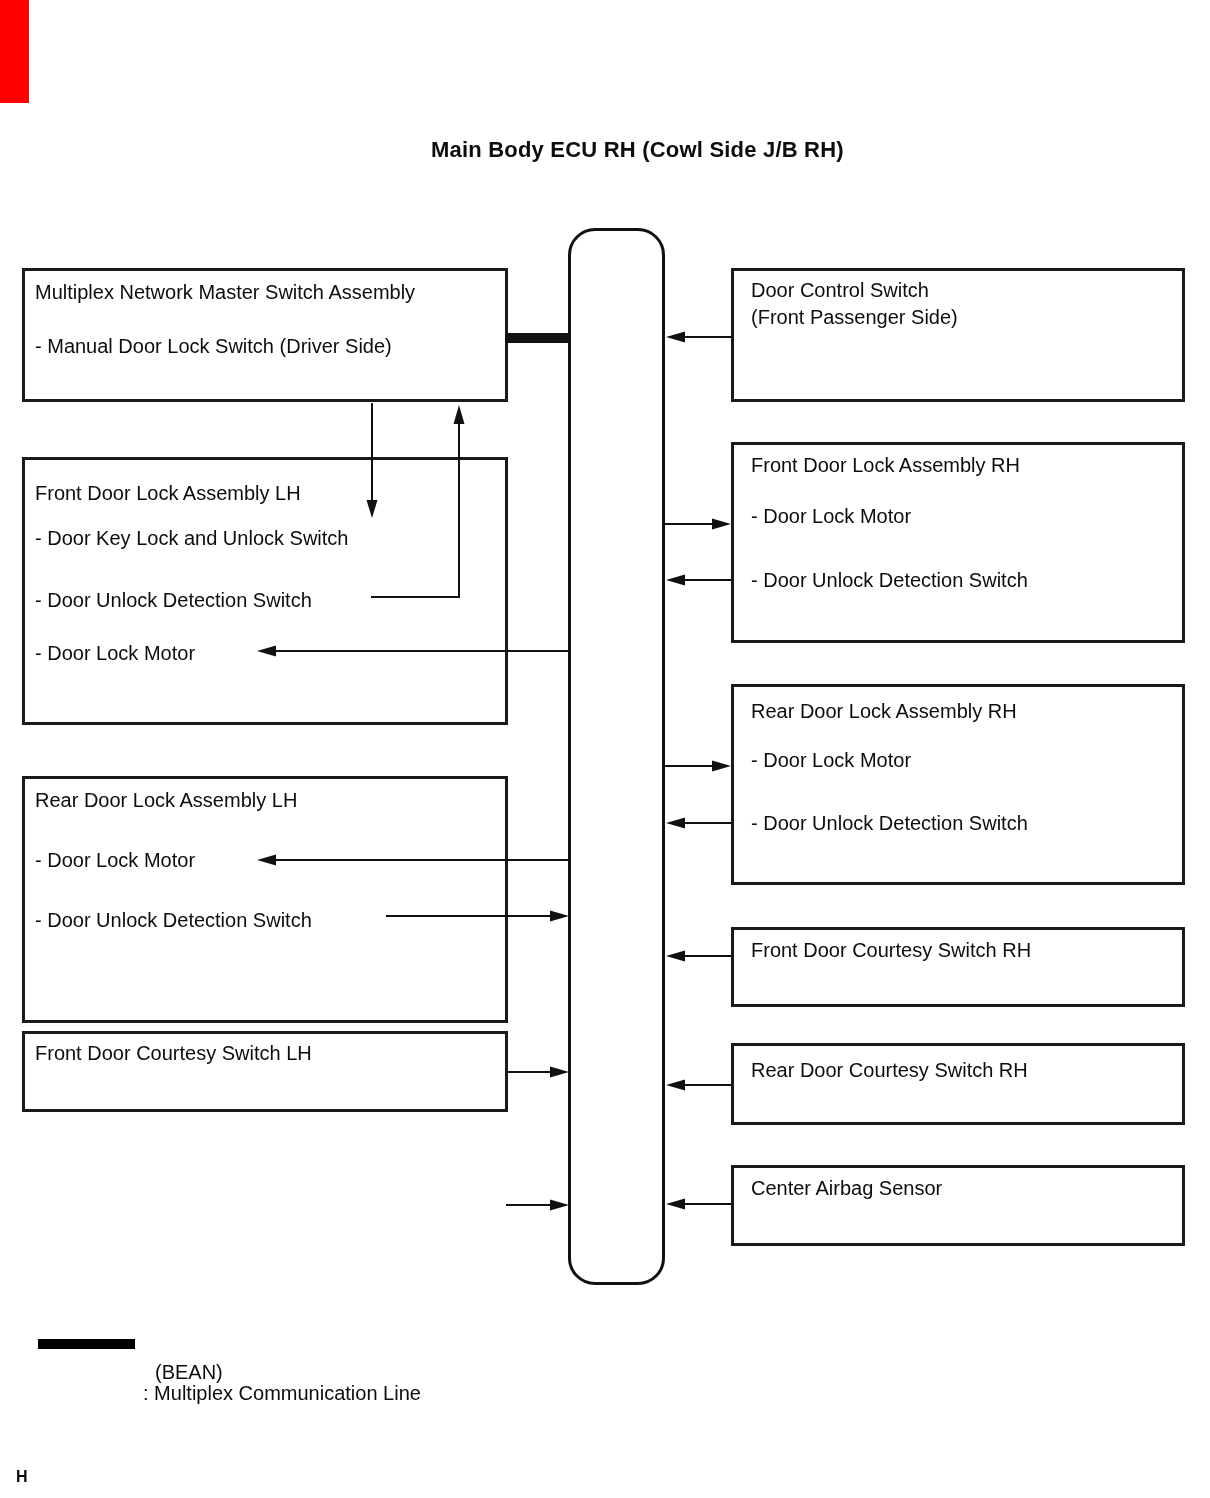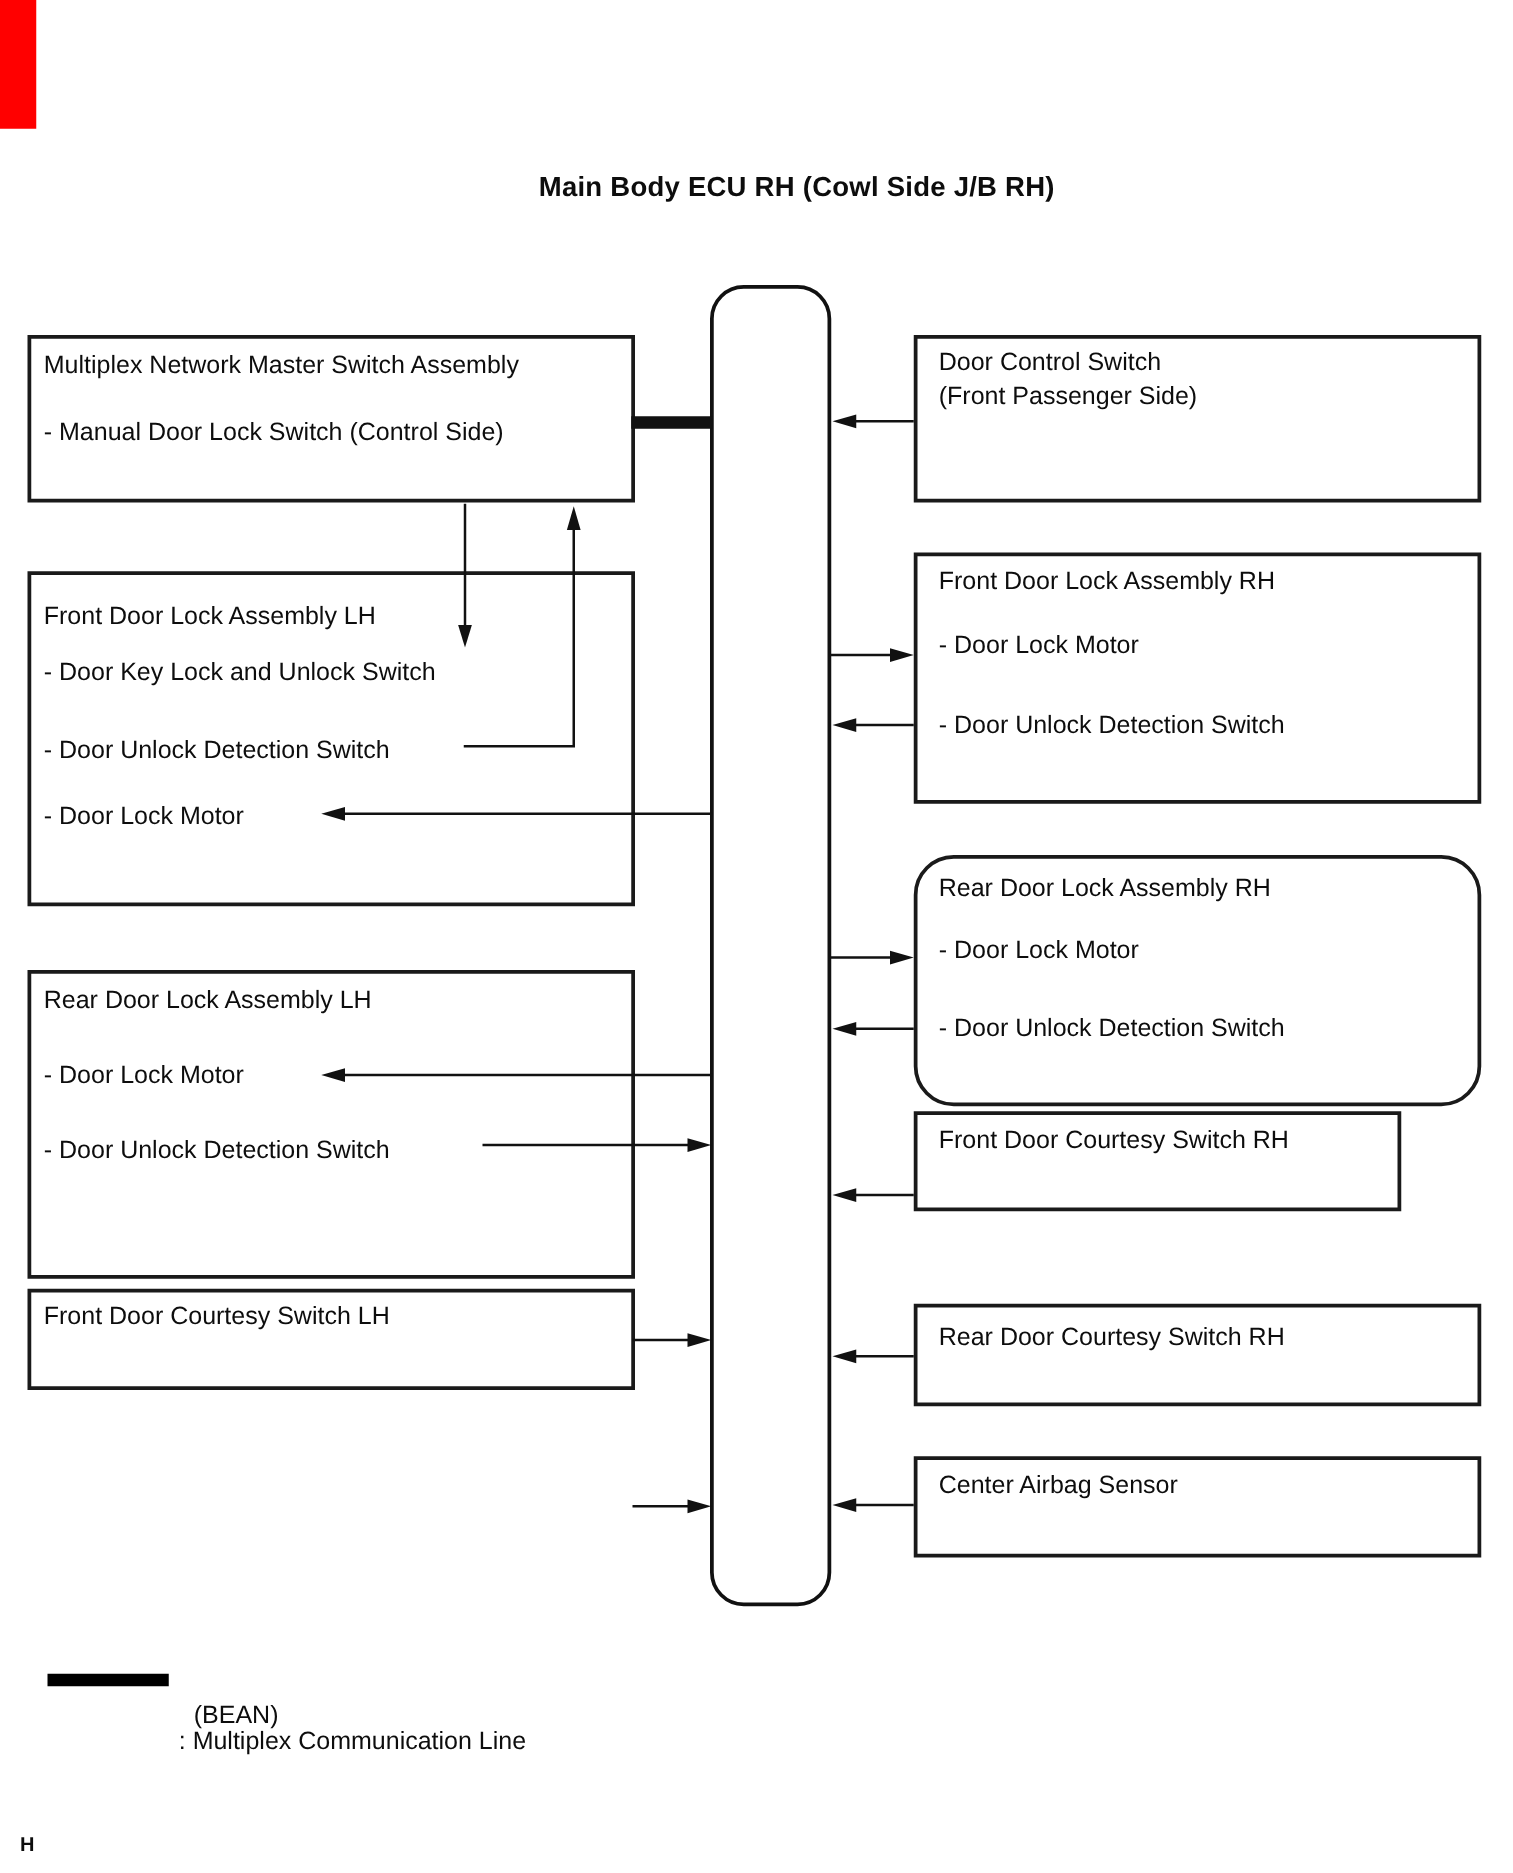--- a/index.html
+++ b/index.html
@@ -83,21 +83,21 @@
 <div class="page">
 
   <div class="red-marker"></div>
 
   <div class="title">Main Body ECU RH (Cowl Side J/B RH)</div>
 
   <div class="ecu"></div>
 
   <div class="box" style="left:22px;top:268px;width:486px;height:134px;">
     <div class="bl" style="top:9px">Multiplex Network Master Switch Assembly</div>
-    <div class="bl" style="top:63px">- Manual Door Lock Switch (Control Side)</div>
+    <div class="bl" style="top:63px">- Manual Door Lock Switch (Driver Side)</div>
   </div>
 
   <div class="box" style="left:22px;top:457px;width:486px;height:268px;">
     <div class="bl" style="top:21px">Front Door Lock Assembly LH</div>
     <div class="bl" style="top:66px">- Door Key Lock and Unlock Switch</div>
     <div class="bl" style="top:128px">- Door Unlock Detection Switch</div>
     <div class="bl" style="top:181px">- Door Lock Motor</div>
   </div>
 
   <div class="box" style="left:22px;top:776px;width:486px;height:247px;">
@@ -115,27 +115,27 @@
     <div class="bl" style="top:7px">Door Control Switch</div>
     <div class="bl" style="top:34px">(Front Passenger Side)</div>
   </div>
 
   <div class="box right" style="left:731px;top:442px;width:454px;height:201px;">
     <div class="bl" style="top:8px">Front Door Lock Assembly RH</div>
     <div class="bl" style="top:59px">- Door Lock Motor</div>
     <div class="bl" style="top:123px">- Door Unlock Detection Switch</div>
   </div>
 
-  <div class="box right" style="left:731px;top:684px;width:454px;height:201px;border-radius:32px;">
+  <div class="box right" style="left:731px;top:684px;width:454px;height:201px;">
     <div class="bl" style="top:12px">Rear Door Lock Assembly RH</div>
     <div class="bl" style="top:61px">- Door Lock Motor</div>
     <div class="bl" style="top:124px">- Door Unlock Detection Switch</div>
   </div>
 
-  <div class="box right" style="left:731px;top:889px;width:390px;height:80px;">
+  <div class="box right" style="left:731px;top:927px;width:454px;height:80px;">
     <div class="bl" style="top:8px">Front Door Courtesy Switch RH</div>
   </div>
 
   <div class="box right" style="left:731px;top:1043px;width:454px;height:82px;">
     <div class="bl" style="top:12px">Rear Door Courtesy Switch RH</div>
   </div>
 
   <div class="box right" style="left:731px;top:1165px;width:454px;height:81px;">
     <div class="bl" style="top:8px">Center Airbag Sensor</div>
   </div>

